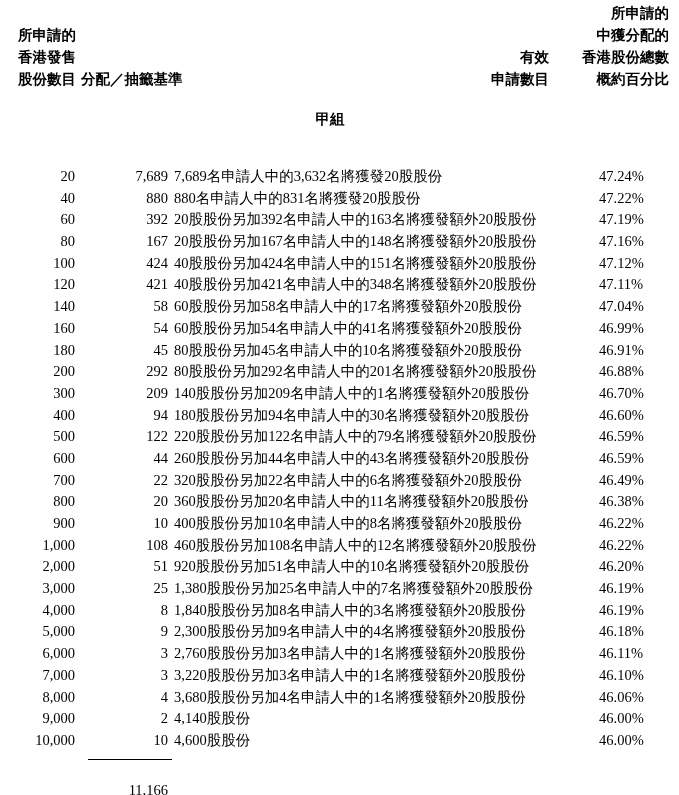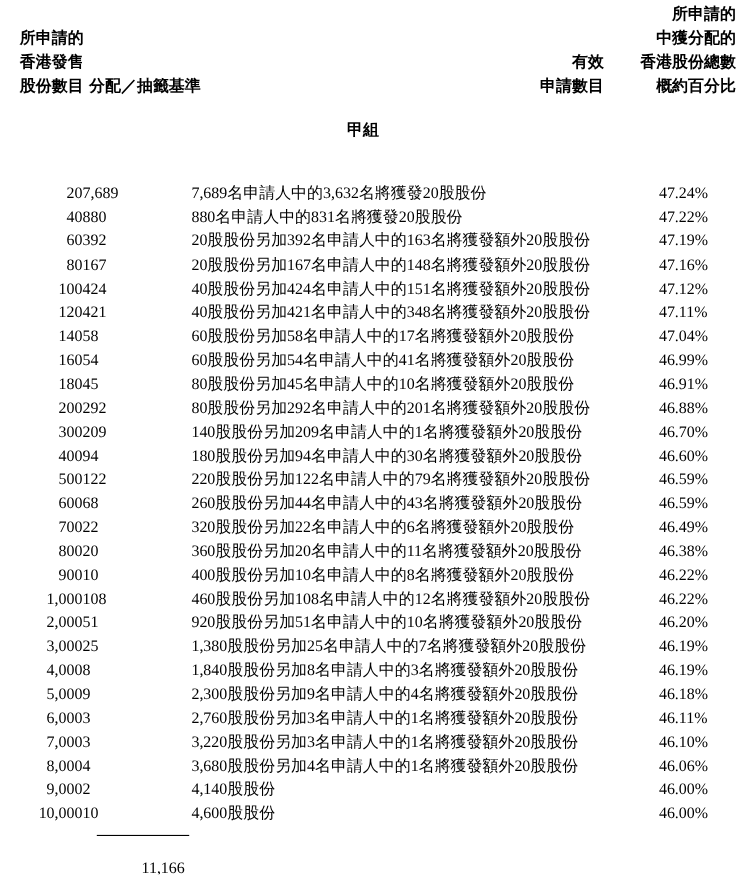--- a/index.html
+++ b/index.html
@@ -51,21 +51,21 @@
     right: 10px;
     margin-top: 16px;
   }
   .row {
     display: flex;
     height: 21.7px;
     line-height: 21.7px;
     white-space: nowrap;
   }
   .c-shares  { width: 57px;  text-align: right; }
-  .c-valid   { width: 93px;  text-align: left; }
+  .c-valid   { width: 93px;  text-align: right; }
   .c-basis   { flex: 1; text-align: left; padding-left: 6px; overflow: hidden; }
   .c-percent { width: 70px;  text-align: left; }
   
   .total-rule {
     margin-top: 7px;
     margin-left: 70px;
     width: 84px;
     border-top: 1px solid #000000;
     height: 0;
   }
@@ -194,21 +194,21 @@
 
   <div class="row">
     <div class="c-shares">500</div>
     <div class="c-valid">122</div>
     <div class="c-basis">220股股份另加122名申請人中的79名將獲發額外20股股份</div>
     <div class="c-percent">46.59%</div>
   </div>
 
   <div class="row">
     <div class="c-shares">600</div>
-    <div class="c-valid">68</div>
+    <div class="c-valid">44</div>
     <div class="c-basis">260股股份另加44名申請人中的43名將獲發額外20股股份</div>
     <div class="c-percent">46.59%</div>
   </div>
 
   <div class="row">
     <div class="c-shares">700</div>
     <div class="c-valid">22</div>
     <div class="c-basis">320股股份另加22名申請人中的6名將獲發額外20股股份</div>
     <div class="c-percent">46.49%</div>
   </div>

